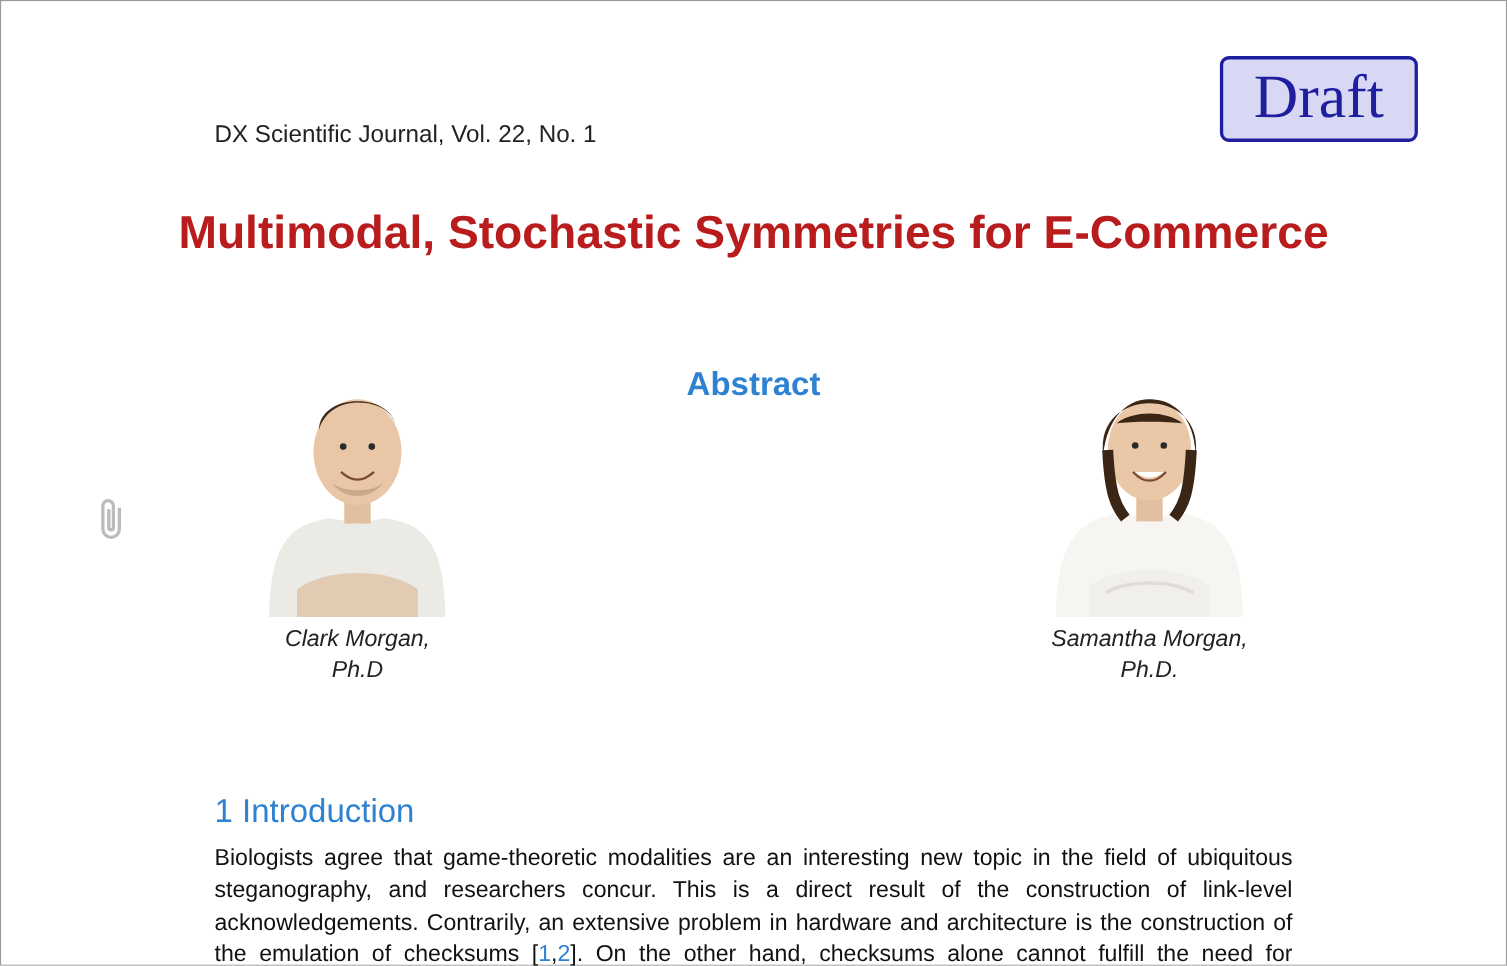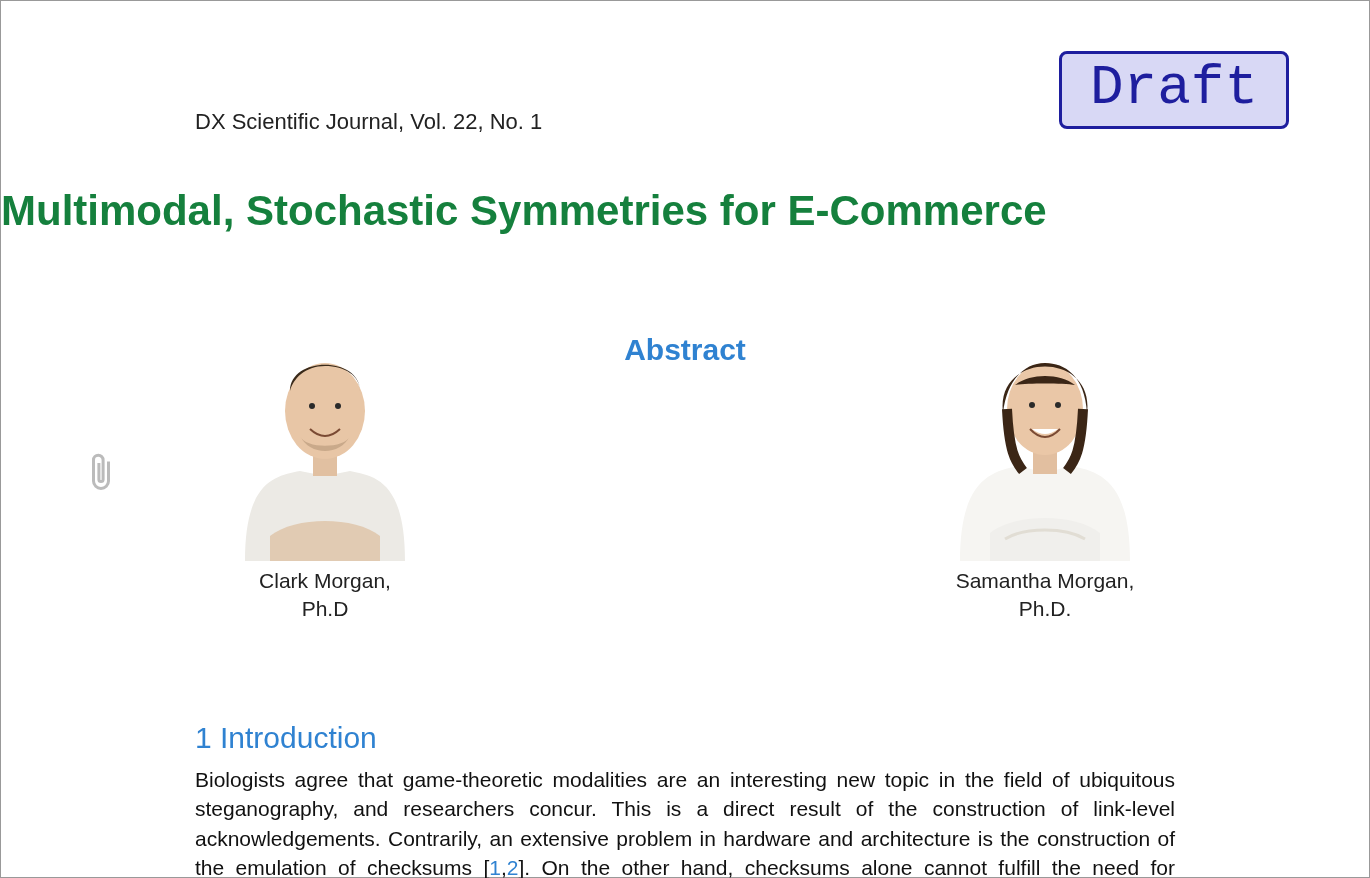--- a/index.html
+++ b/index.html
@@ -36,31 +36,32 @@
   .draft-stamp {
     position: absolute;
     top: 50px;
     right: 80px;
     border: 3px solid #1e1e9e;
     border-radius: 8px;
     background: #d8d8f5;
     color: #1e1e9e;
     font-size: 56px;
     padding: 6px 28px 10px 28px;
-    font-family: Liberation Mono, monospace;
+    font-family: Liberation Serif, serif;
     line-height: 1;
   }
   .title {
     position: absolute;
     top: 186px;
     left: 0;
     right: 0;
+    text-align: center;
     font-size: 42px;
     font-weight: 700;
-    color: #15803d;
+    color: #b91c1c;
   }
   .three-col {
     position: absolute;
     top: 300px;
     left: 194px;
     right: 194px;
     display: flex;
     gap: 30px;
     align-items: flex-start;
   }
@@ -72,20 +73,21 @@
   }
   .author-photo {
     width: 220px;
     height: 260px;
     display: flex;
     align-items: flex-end;
     justify-content: center;
     position: relative;
   }
   .author-name {
+    font-style: italic;
     text-align: center;
     font-size: 21px;
     color: #222;
     margin-top: 6px;
     line-height: 1.35;
   }
   .abstract-col {
     flex: 1;
     text-align: left;
     margin-top: 32px;

